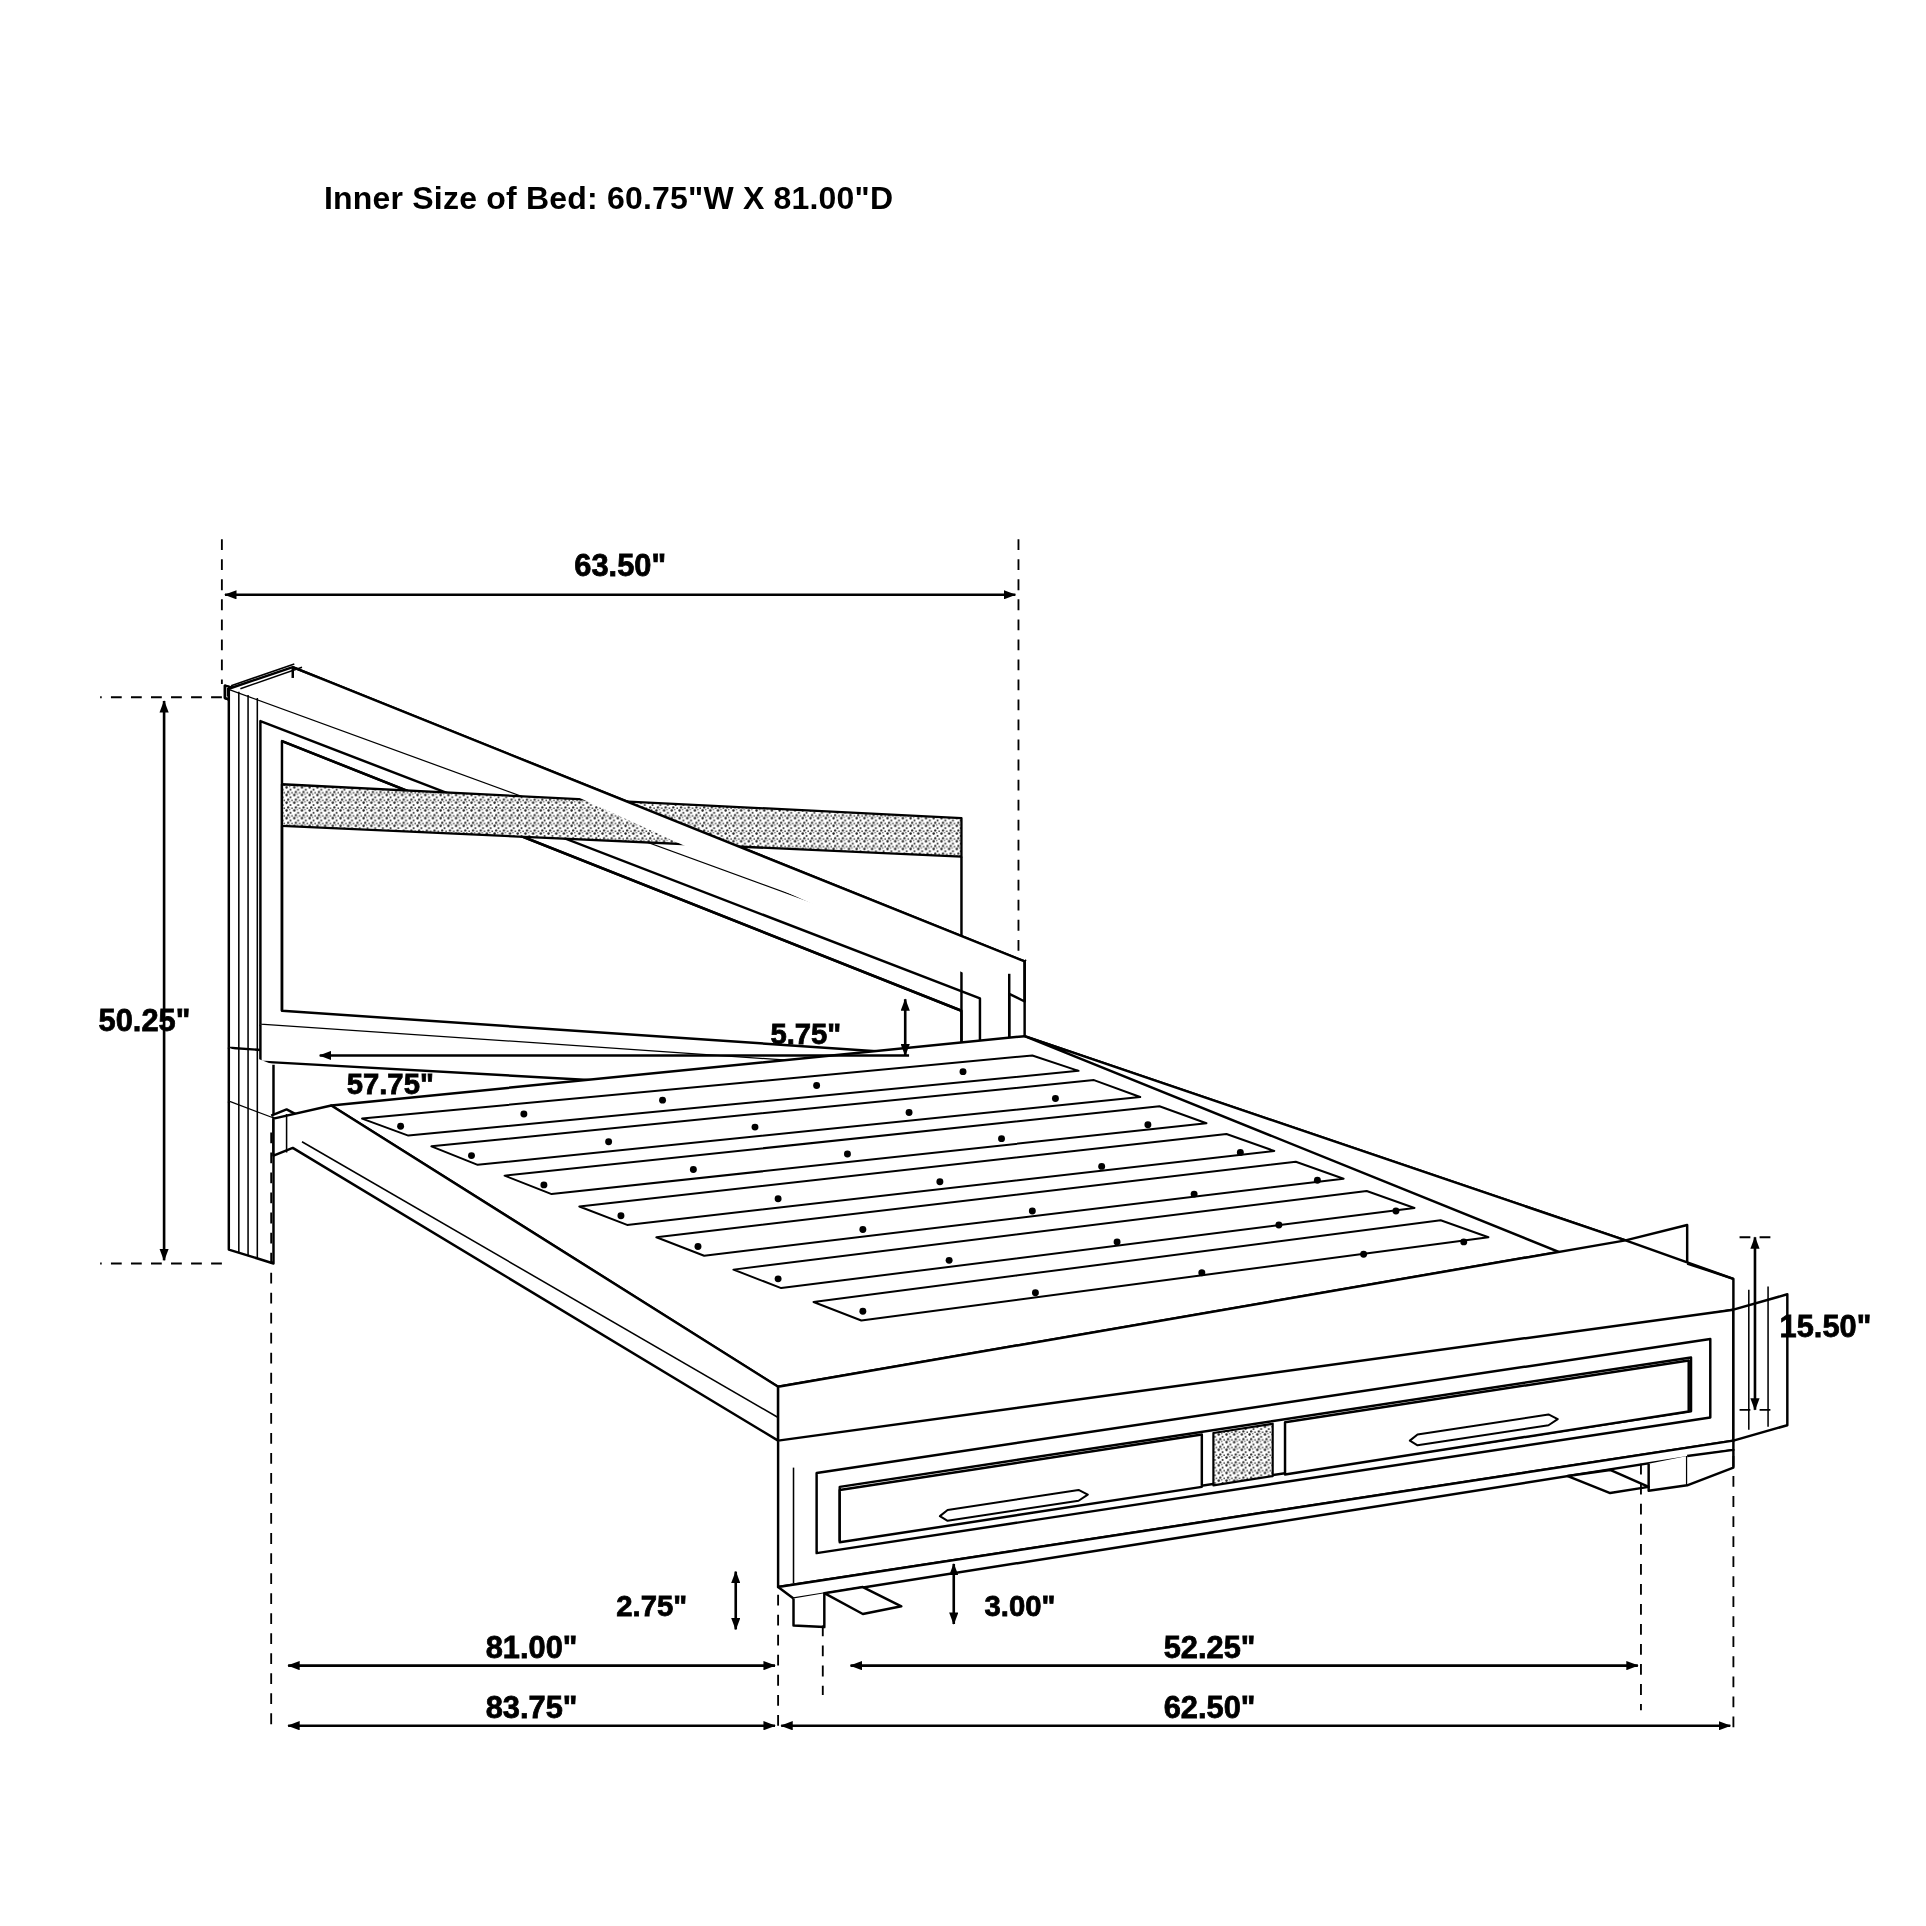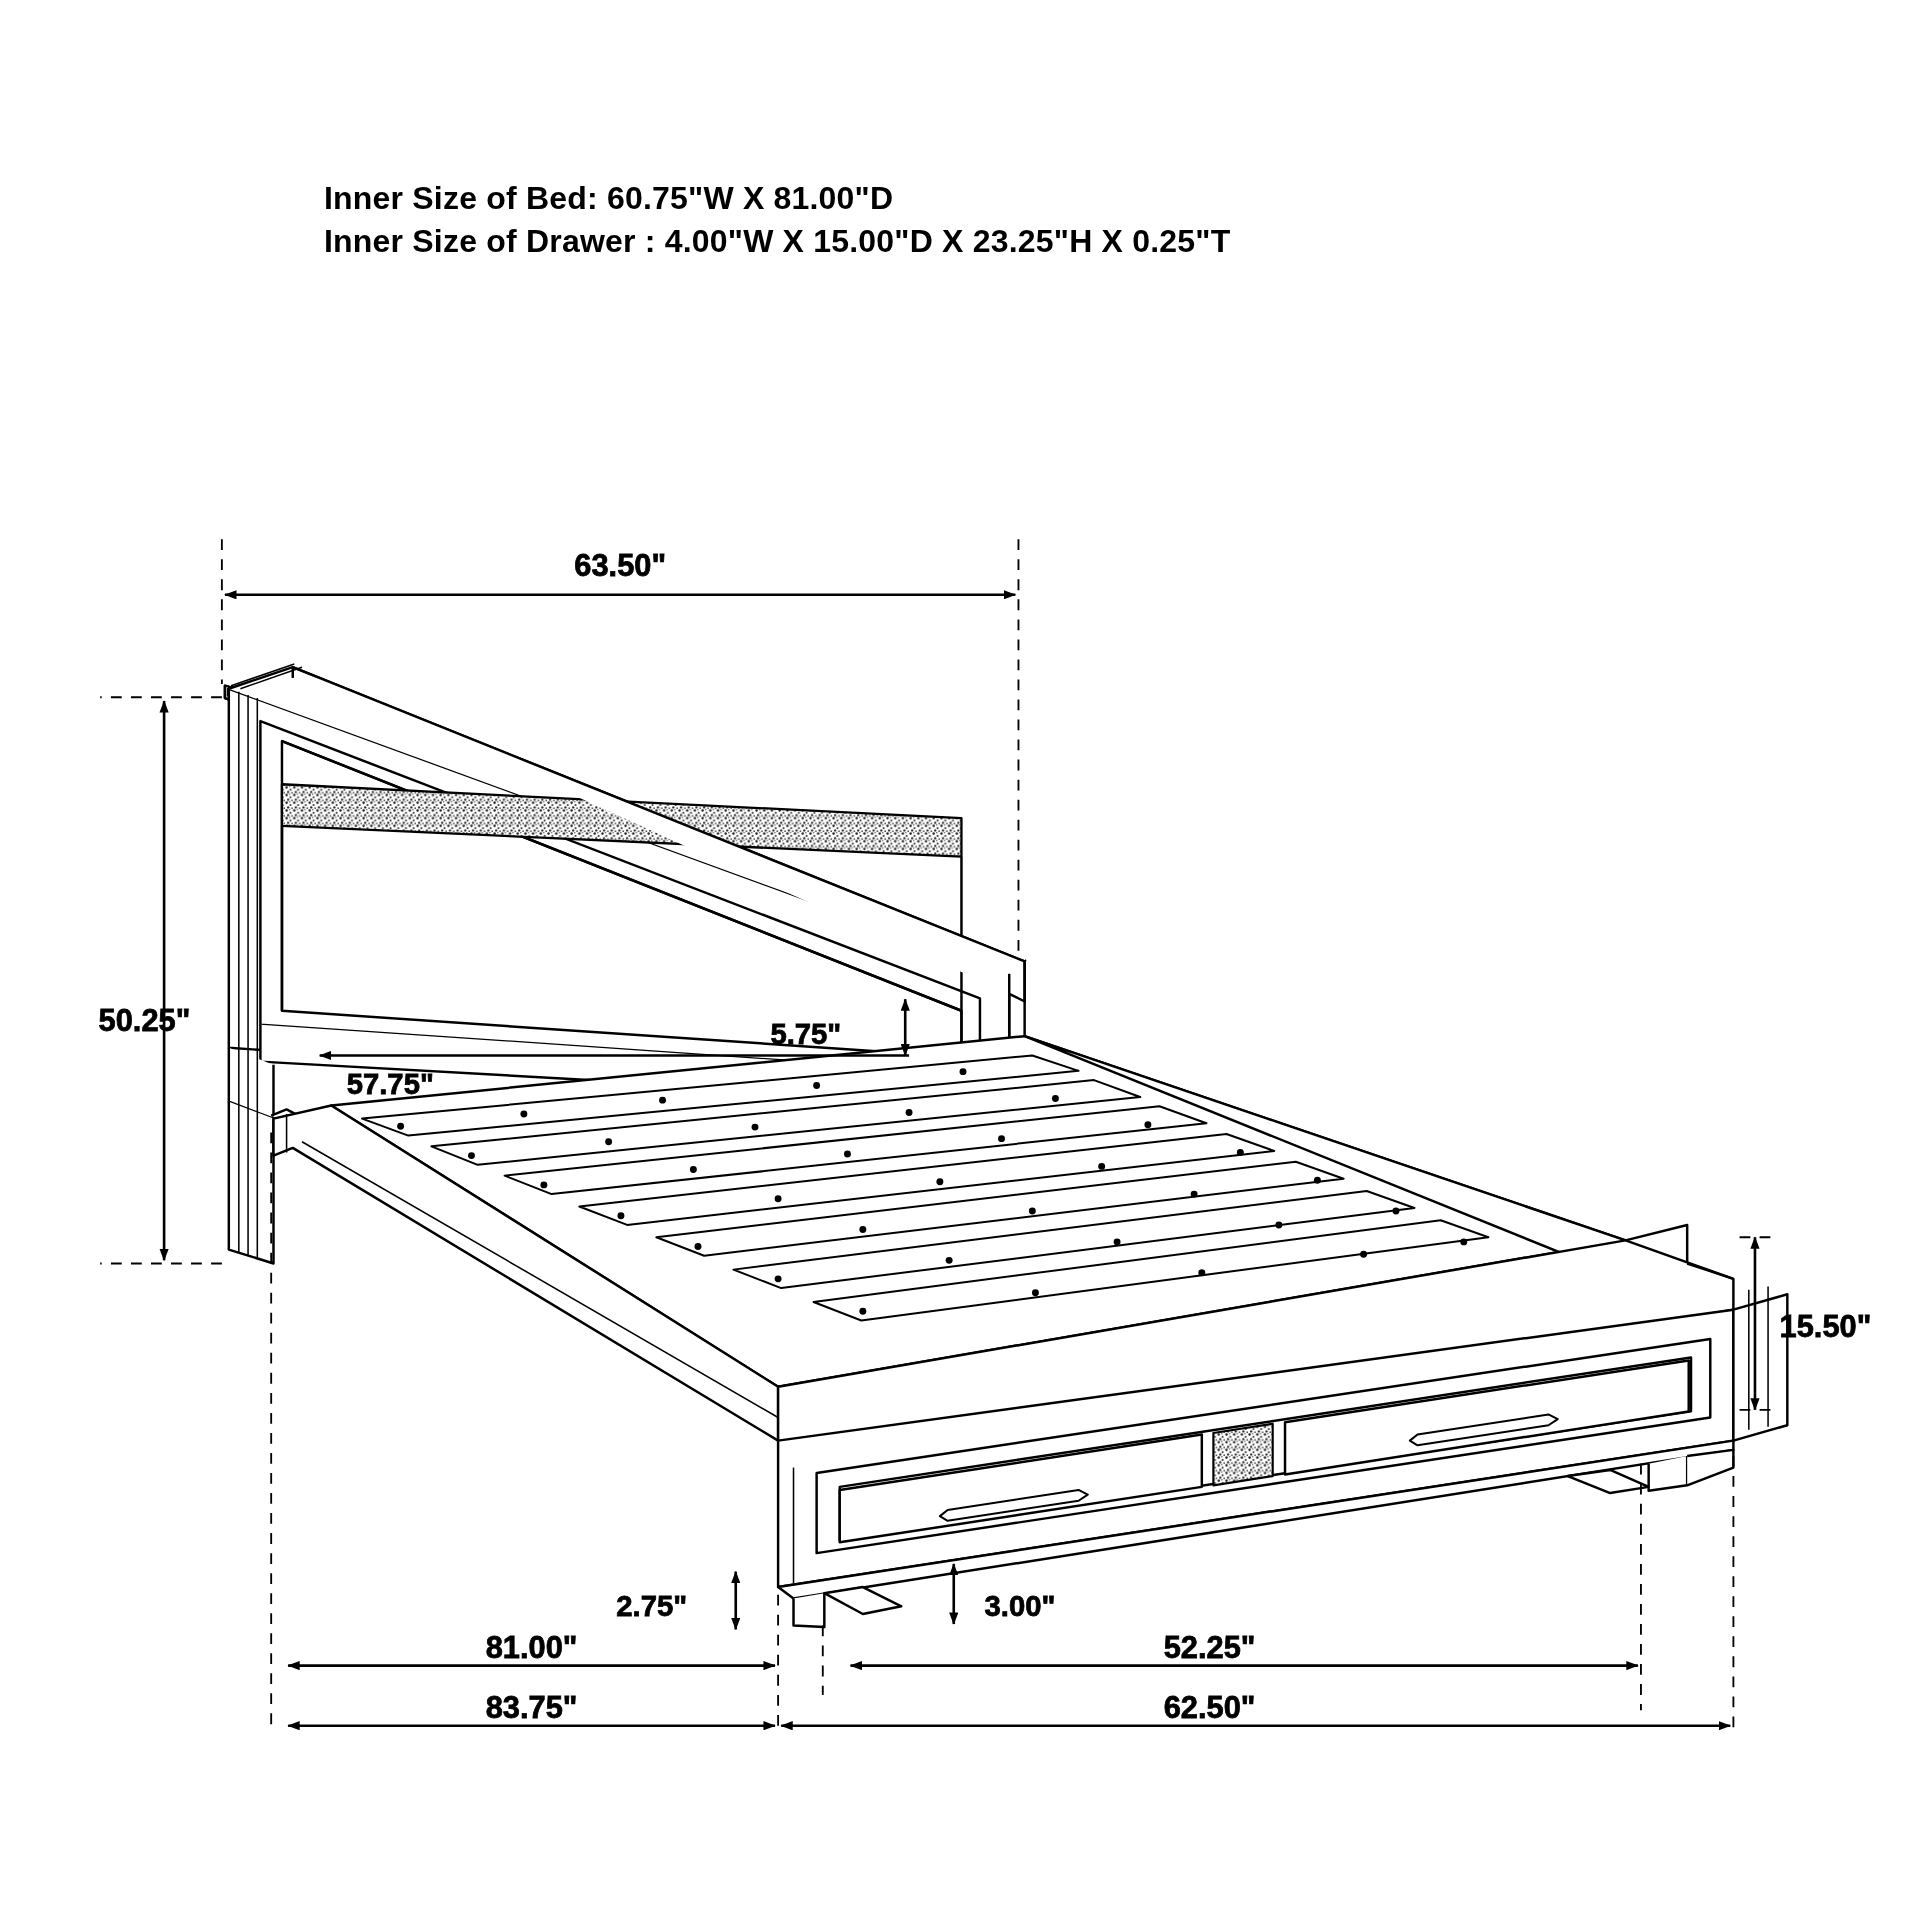--- a/index.html
+++ b/index.html
@@ -46,21 +46,20 @@
     fill: #000;
   }
 </style>
 </head>
 <body>
 
 <div id="diagram-root">
 
   <div class="notes">
     <div>Inner Size of Bed: 60.75"W X 81.00"D</div>
-    <div>Inner Size of Drawer : 4.00"W X 15.00"D X 23.25"H X 0.25"T</div>
   </div>
 
   <svg width="1926" height="1926" viewBox="0 0 2500 2500">
     <defs>
       <marker id="arrEnd" markerWidth="16" markerHeight="12" refX="15" refY="6" orient="auto" markerUnits="userSpaceOnUse">
         <path d="M0,0 L16,6 L0,12 z" fill="#000"></path>
       </marker>
       <marker id="arrStart" markerWidth="16" markerHeight="12" refX="1" refY="6" orient="auto" markerUnits="userSpaceOnUse">
         <path d="M16,0 L0,6 L16,12 z" fill="#000"></path>
       </marker>

